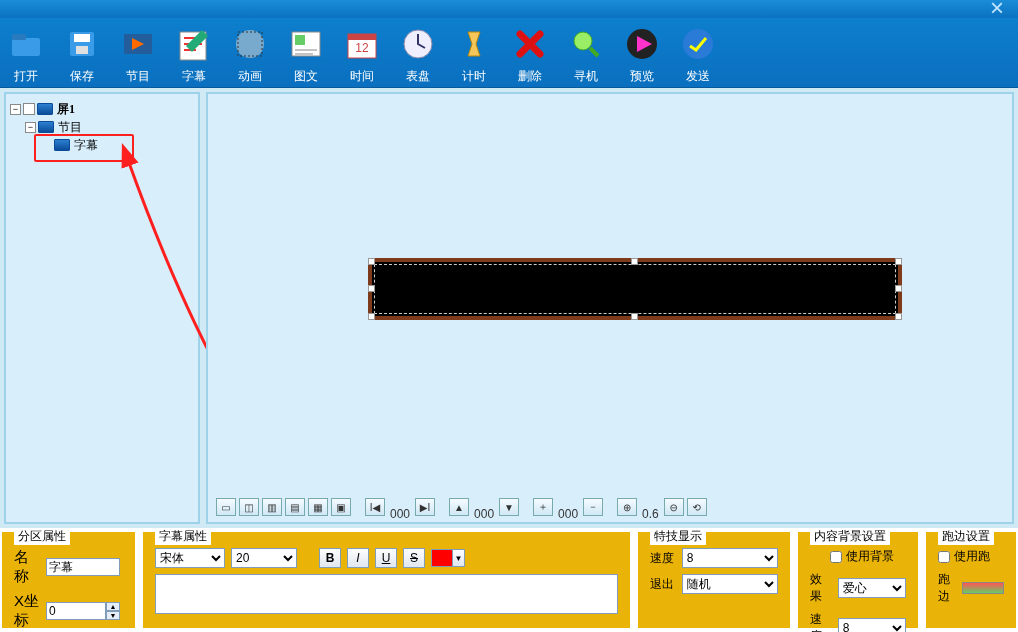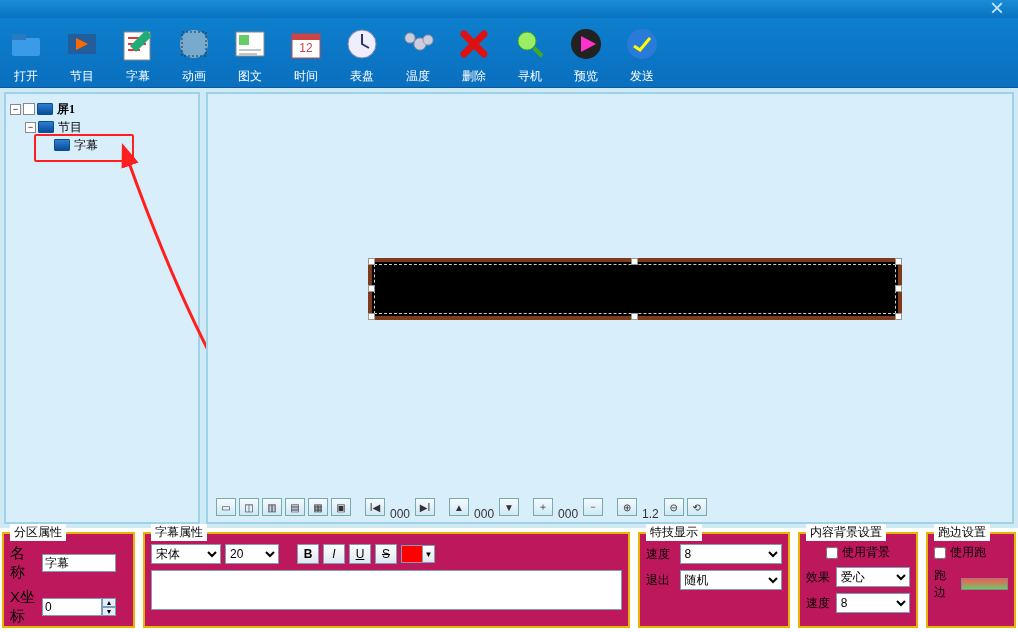--- a/index.html
+++ b/index.html
@@ -42,21 +42,21 @@
   .handle.ml{left:-4px;top:50%;margin-top:-4px}.handle.mr{right:-4px;top:50%;margin-top:-4px}
 
   
   .canvas-footer { height: 30px; display:flex; align-items:center; padding:0 8px; gap:3px; font-size:12px; color:#333; }
   .cf-btn { width:20px; height:18px; border:1px solid #7aa; background:linear-gradient(#f5fbff,#d0e8f5); display:flex; align-items:center; justify-content:center; cursor:pointer; font-size:10px; }
   .cf-gap { width: 8px; }
   .cf-num { font-size:12px; padding:0 2px;margin-top:14px; }
 
   
   .props { display:flex; gap:8px; padding:4px 2px; height: 104px; background:#fff; }
-  .prop-group { border:2px solid #eab308; padding:4px 6px 6px 6px; background:#be185d; font-size:12px; position:relative; }
+  .prop-group { border:6px solid #eab308; padding:4px 6px 6px 6px; background:#eab308; font-size:12px; position:relative; }
   .prop-group .legend { position:absolute; top:-10px; left:6px; padding:0 4px; background:#fff; font-size:12px; color:#000; }
   .pg1 { width: 133px; }
   .pg2 { flex:1; min-width:100px;}
   .pg3 { width: 152px; }
   .pg4 { width: 120px; }
   .pg5 { width: 90px; }
   .form-row { display:flex; align-items:center; gap:4px; margin-top:6px; }
   .form-row label { width:28px; font-size:15px; }
   .form-row .lbl2 { width:30px; font-size:12px; }
   .txt-input { height:18px; border:1px solid #7f9db9; padding:0 2px; font-size:12px; }
@@ -91,20 +91,30 @@
         <svg width="40" height="40">
           <rect x="6" y="14" width="28" height="18" rx="2" fill="#3a9be8"></rect>
           <rect x="6" y="10" width="14" height="6" rx="1" fill="#2a7ac0"></rect>
         </svg>
       </div>
       <div class="tb-label">打开</div>
     </div>
     <div class="tb-item">
       <div class="tb-icon">
         <svg width="40" height="40">
+          <rect x="8" y="8" width="24" height="24" rx="2" fill="#3a9be8"></rect>
+          <rect x="12" y="10" width="16" height="8" fill="#fff"></rect>
+          <rect x="14" y="22" width="12" height="8" fill="#e0e0e0"></rect>
+        </svg>
+      </div>
+      <div class="tb-label">保存</div>
+    </div>
+    <div class="tb-item">
+      <div class="tb-icon">
+        <svg width="40" height="40">
           <rect x="6" y="10" width="28" height="20" fill="#235d9c"></rect>
           <polygon points="14,14 14,26 26,20" fill="#ff6a00"></polygon>
         </svg>
       </div>
       <div class="tb-label">节目</div>
     </div>
     <div class="tb-item">
       <div class="tb-icon">
         <svg width="40" height="40">
           <rect x="6" y="8" width="26" height="28" fill="#fff" stroke="#888"></rect>
@@ -148,26 +158,24 @@
         <svg width="40" height="40">
           <circle cx="20" cy="20" r="14" fill="#eef" stroke="#88a"></circle>
           <path d="M20 10v10l7 4" stroke="#336" stroke-width="2" fill="none"></path>
         </svg>
       </div>
       <div class="tb-label">表盘</div>
     </div>
     <div class="tb-item">
       <div class="tb-icon">
         <svg width="40" height="40">
-          <circle cx="12" cy="14" r="5" fill="#ccd" stroke="#99a"></circle>
-          <circle cx="22" cy="20" r="6" fill="#ccd" stroke="#99a"></circle>
-          <circle cx="30" cy="16" r="5" fill="#ccd" stroke="#99a"></circle>
-        </svg>
-      </div>
-      <div class="tb-label">温度</div>
+          <path d="M14 8h12l-4 12 4 12H14l4-12z" fill="#f5c65a" stroke="#b8860b"></path>
+        </svg>
+      </div>
+      <div class="tb-label">计时</div>
     </div>
     <div class="tb-item">
       <div class="tb-icon">
         <svg width="40" height="40">
           <path d="M10 10l20 20M30 10l-20 20" stroke="#d11" stroke-width="7" stroke-linecap="round"></path>
         </svg>
       </div>
       <div class="tb-label">删除</div>
     </div>
     <div class="tb-item">
@@ -255,21 +263,21 @@
       <span class="cf-gap"></span>
       <span class="cf-btn">▲</span>
       <span class="cf-num">000</span>
       <span class="cf-btn">▼</span>
       <span class="cf-gap"></span>
       <span class="cf-btn">＋</span>
       <span class="cf-num">000</span>
       <span class="cf-btn">－</span>
       <span class="cf-gap"></span>
       <span class="cf-btn">⊕</span>
-      <span class="cf-num">1.2</span>
+      <span class="cf-num">0.6</span>
       <span class="cf-btn">⊖</span>
       <span class="cf-btn">⟲</span>
     </div>
   </div>
 </div>
 
 <div class="props">
 
   <div class="prop-group pg1">
     <span class="legend">分区属性</span>
@@ -284,25 +292,25 @@
         <span class="spin-btns">
           <span class="sb">▲</span>
           <span class="sb">▼</span>
         </span>
       </span>
     </div>
   </div>
 
   <div class="prop-group pg2">
     <span class="legend">字幕属性</span>
-    <div class="form-row" style="">
+    <div class="form-row" style="gap:6px">
       <select class="sel" style="width:70px">
         <option>宋体</option>
       </select>
-      <select class="sel" style="width:54px">
+      <select class="sel" style="width:66px">
         <option>20</option>
       </select>
       <span style="width:10px"></span>
       <span class="fmt-btn" style="font-weight:bold">B</span>
       <span class="fmt-btn" style="font-style:italic">I</span>
       <span class="fmt-btn" style="text-decoration:underline">U</span>
       <span class="fmt-btn" style="text-decoration:line-through">S</span>
       <span class="color-swatch">
           <span class="c"></span>
           <span class="dd">▼</span>

